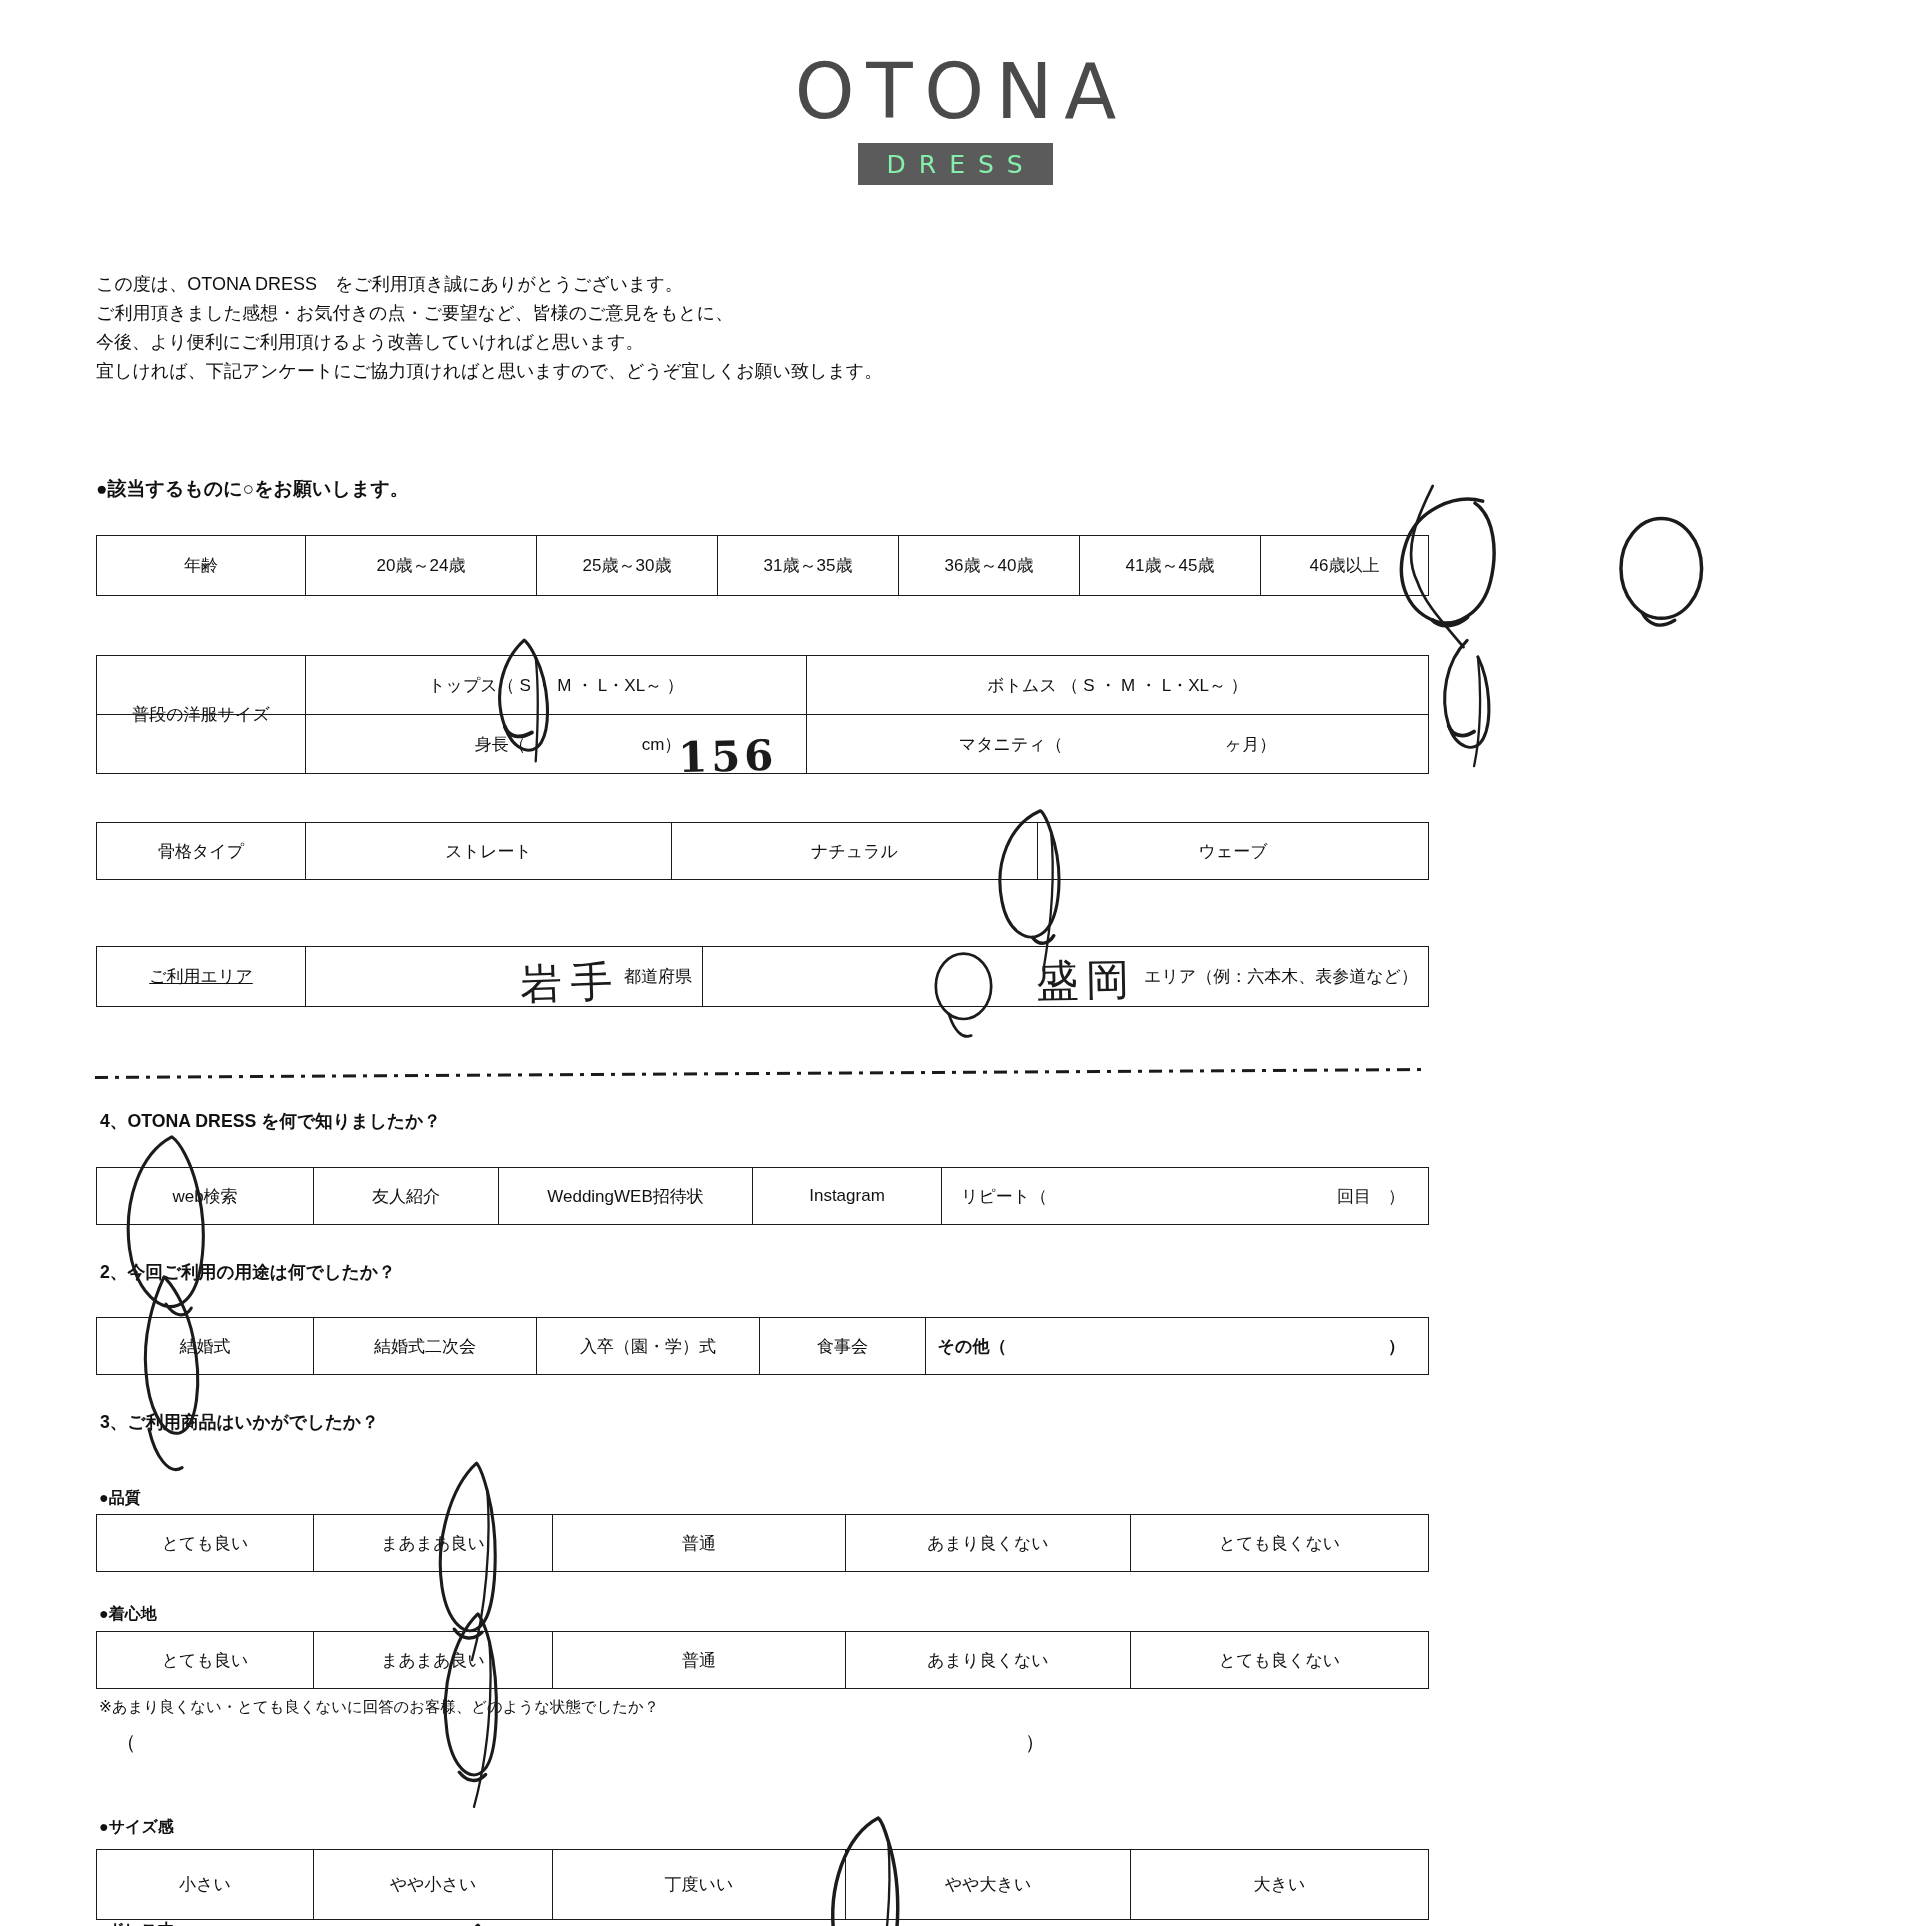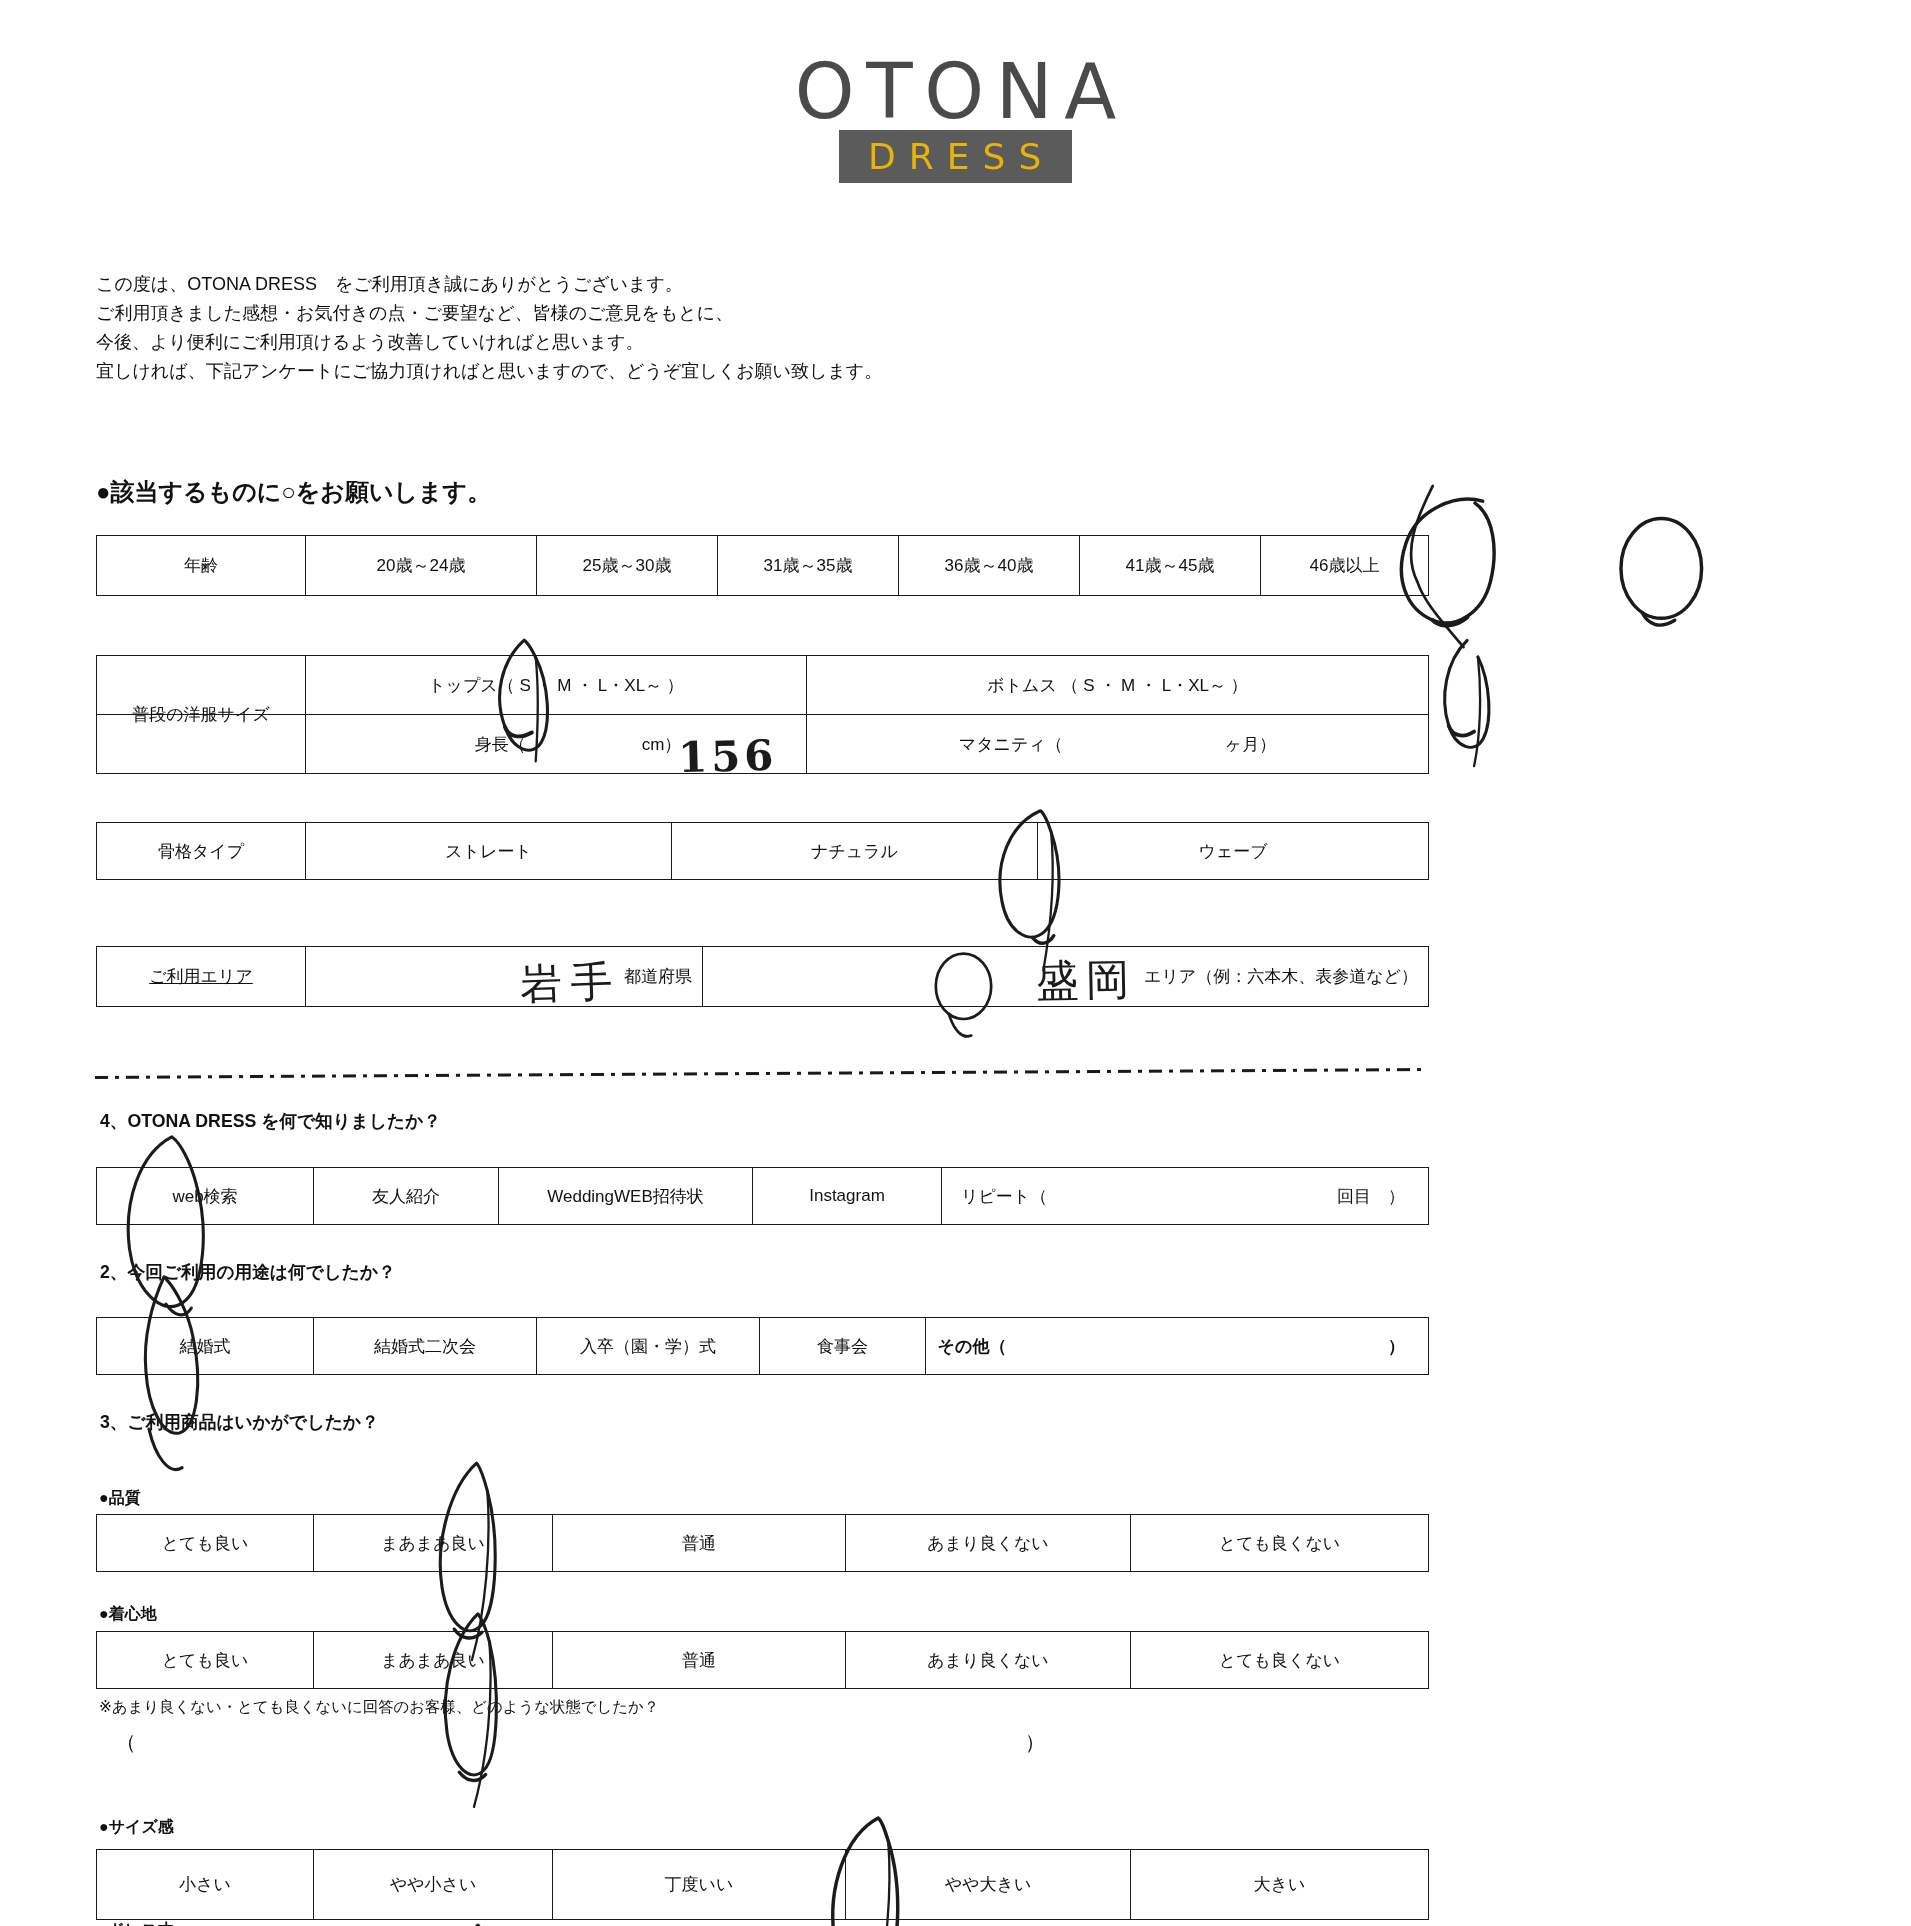--- a/index.html
+++ b/index.html
@@ -20,23 +20,23 @@
     position:absolute;left:0;right:0;top:54px;
     display:flex;flex-direction:column;align-items:center;
   }
   .logo-otona{
     font-size:76px;letter-spacing:11.6px;
     color:#4a4a4a;font-weight:400;line-height:1;
     padding-left:11.6px;
     font-family:"DejaVu Sans",sans-serif;
   }
   .logo-dress{
-    margin-top:0;
-    background:#5b5b5b;color:#eab308;
-    font-size:36px;letter-spacing:13px;
+    margin-top:13px;
+    background:#5b5b5b;color:#86efac;
+    font-size:25px;letter-spacing:13px;
     padding:8.5px 17.7px 8.5px 29px;
     line-height:1;
     font-family:"DejaVu Sans",sans-serif;
   }
 
   
   .intro{
     position:absolute;left:96px;top:270px;width:1194px;
     font-size:18px;line-height:1.62;color:#0f0f0f;
   }
@@ -122,21 +122,21 @@
     <div class="logo-dress">DRESS</div>
   </div>
 
   <div class="intro">
     <div>この度は、OTONA DRESS　をご利用頂き誠にありがとうございます。</div>
     <div>ご利用頂きました感想・お気付きの点・ご要望など、皆様のご意見をもとに、</div>
     <div>今後、より便利にご利用頂けるよう改善していければと思います。</div>
     <div>宜しければ、下記アンケートにご協力頂ければと思いますので、どうぞ宜しくお願い致します。</div>
   </div>
 
-  <div class="sec-head" style="left:96px;top:476px;font-size:24px;">●該当するものに○をお願いします。</div>
+  <div class="sec-head" style="left:96px;top:476px;font-size:19px;">●該当するものに○をお願いします。</div>
 
   <div class="tbl" style="left:96px;top:535px;width:1333px;height:61px;">
     <div class="cell lbl" style="width:208px;">年齢</div>
     <div class="cell" style="width:231px;">20歳～24歳</div>
     <div class="cell" style="width:181px;">25歳～30歳</div>
     <div class="cell" style="width:181px;">31歳～35歳</div>
     <div class="cell" style="width:181px;">36歳～40歳</div>
     <div class="cell" style="width:181px;">41歳～45歳</div>
     <div class="cell" style="flex:1;">46歳以上</div>
   </div>

